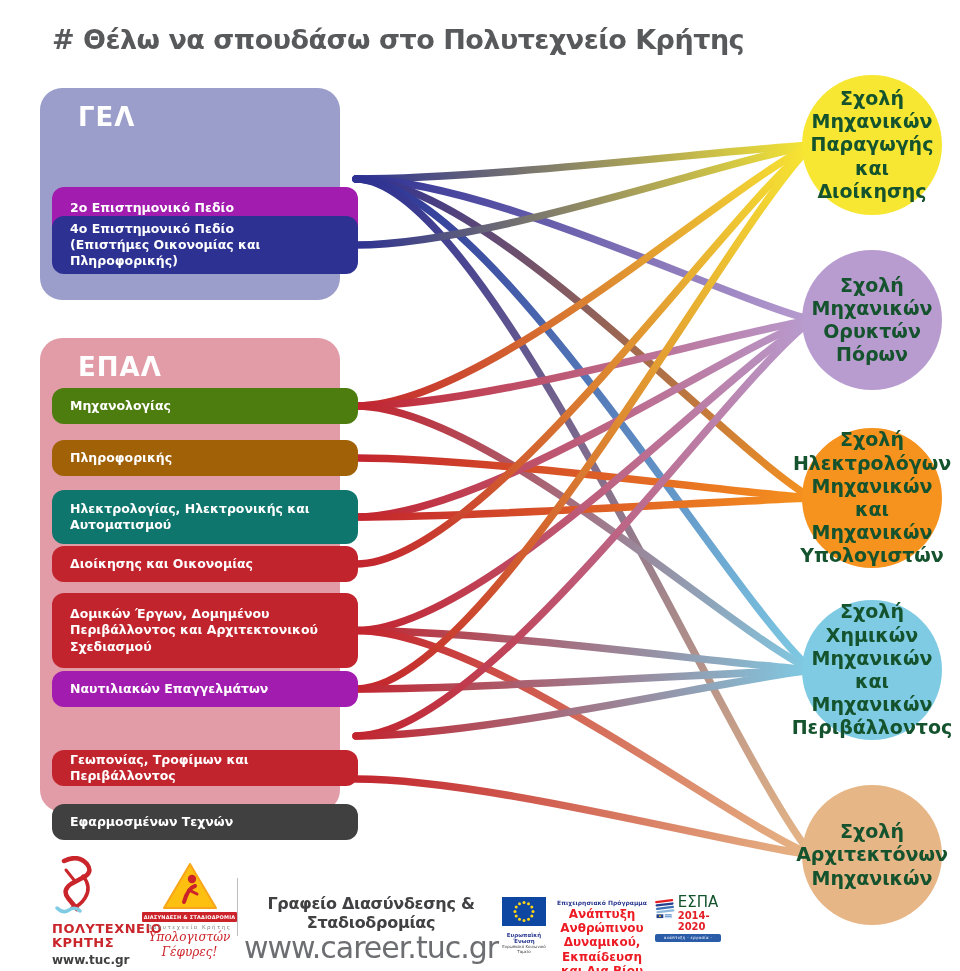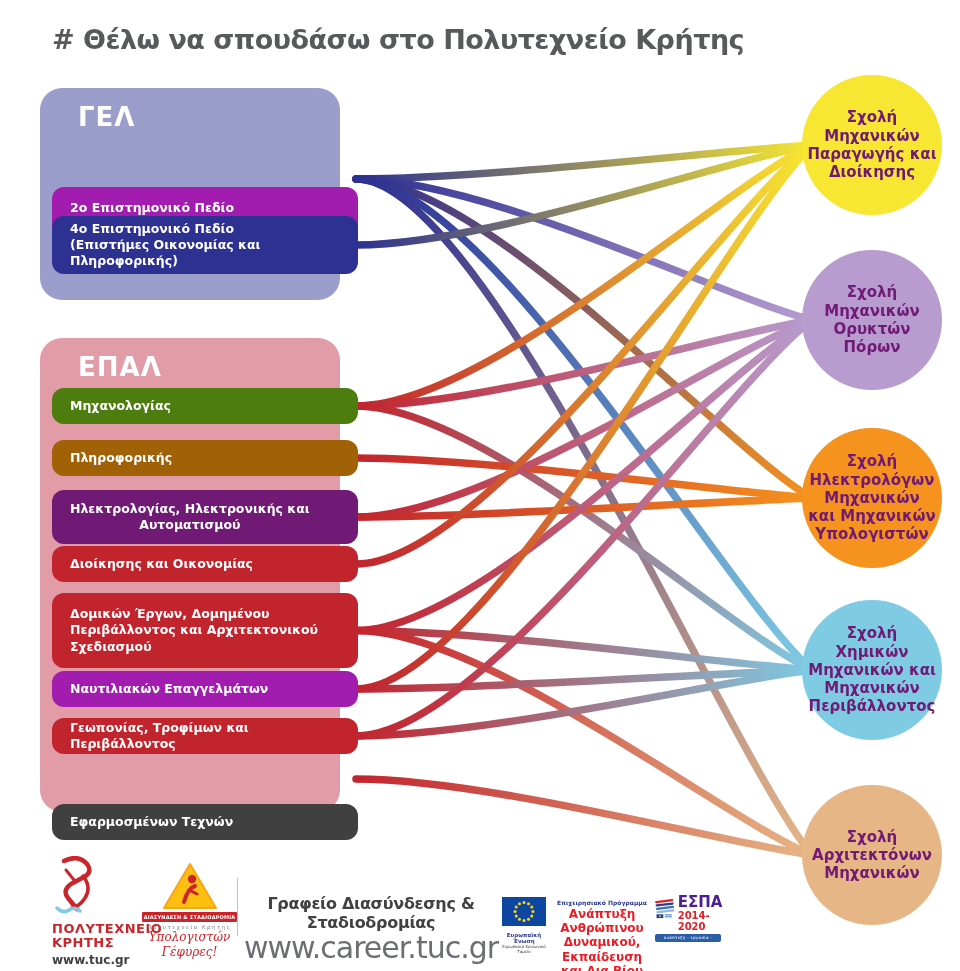--- a/index.html
+++ b/index.html
@@ -9,21 +9,21 @@
     color:#58595b;letter-spacing:-0.5px;}
   #links{position:absolute;left:0;top:0;z-index:1;}
   .panel{position:absolute;border-radius:22px;z-index:2;}
   #gel-panel{left:40px;top:88px;width:300px;height:212px;}
   #epal-panel{left:40px;top:338px;width:300px;height:474px;}
   .panel-title{color:#fff;font-weight:bold;font-size:26px;padding:14px 0 0 38px;letter-spacing:1px;}
   .box{position:absolute;z-index:3;border-radius:12px;color:#fff;font-weight:bold;font-size:12.5px;
     line-height:1.3;display:flex;align-items:center;padding-left:18px;box-sizing:border-box;
     white-space:pre-line;}
   .circle{position:absolute;z-index:3;border-radius:50%;display:flex;align-items:center;
-    justify-content:center;text-align:center;font-weight:bold;font-size:15px;color:#701a75;
+    justify-content:center;text-align:center;font-weight:bold;font-size:19px;color:#14532d;
     white-space:pre-line;line-height:1.22;}
   
   .fpart{position:absolute;z-index:4;}
   #tuc-logo{left:52px;top:856px;width:150px;}
   .tuc-name{font-size:13px;font-weight:bold;color:#c9252b;line-height:1.1;letter-spacing:0.5px;}
   .tuc-url{font-size:12px;font-weight:bold;color:#414042;margin-top:2px;}
   #career-logo{left:142px;top:862px;width:95px;text-align:center;}
   #career-logo svg{display:block;margin:0 auto;}
   .band{background:#cc2229;color:#fff;font-size:5px;font-weight:bold;padding:2px 1px;
     border-radius:1px;letter-spacing:0.2px;margin-top:2px;}
@@ -36,21 +36,21 @@
   .office-url{font-size:30px;color:#6d6e71;letter-spacing:-1px;line-height:1.05;}
   #eu-block{left:500px;top:897px;width:48px;text-align:center;}
   .eu-name{font-size:5.5px;font-weight:bold;color:#2b3990;margin-top:2px;}
   .eu-sub{font-size:4px;color:#414042;}
   #programme{left:551px;top:899px;width:102px;text-align:center;}
   .prog-l1{font-size:6px;font-weight:bold;color:#2b3990;}
   .prog-l2,.prog-l3{font-size:12px;font-weight:bold;color:#ed1c24;margin-top:1px;}
   .prog-l4{font-size:3.8px;color:#6d6e71;margin-top:3px;}
   #espa{left:655px;top:896px;width:68px;}
   .espa-top{display:flex;align-items:flex-start;}
-  .espa-name{font-size:15px;font-weight:bold;color:#4c1d95;line-height:0.9;}
+  .espa-name{font-size:15px;font-weight:normal;color:#14532d;line-height:0.9;}
   .espa-years{font-size:10px;font-weight:bold;color:#e31e25;line-height:1.1;}
   .espa-bar{margin-top:2px;width:66px;height:8px;background:#2b5ca8;border-radius:2px;color:#fff;
     font-size:4px;text-align:center;line-height:8px;letter-spacing:0.3px;}
 </style>
 </head>
 <body>
 
 <div id="canvas">
   <h1 id="page-title"># Θέλω να σπουδάσω στο Πολυτεχνείο Κρήτης</h1>
 
@@ -254,28 +254,28 @@
       </div>
     </div>
     <div class="espa-bar">ανάπτυξη - εργασία - αλληλεγγύη</div>
   </div>
 <div class="box" style="left: 52px; top: 150px; width: 306px; height: 58px; background: #a21caf; margin-top: 37px;">2ο Επιστημονικό Πεδίο
 (Θετικές και Τεχνολογικές Επιστήμες)</div>
     <div class="box" style="left: 52px; top: 216px; width: 306px; height: 58px; background: rgb(45, 49, 146);">4ο Επιστημονικό Πεδίο
 (Επιστήμες Οικονομίας και Πληροφορικής)</div>
     <div class="box" style="left: 52px; top: 388px; width: 306px; height: 36px; background: #4d7c0f;">Μηχανολογίας</div>
     <div class="box" style="left: 52px; top: 440px; width: 306px; height: 36px; background: #a16207;">Πληροφορικής</div>
-    <div class="box" style="left: 52px; top: 490px; width: 306px; height: 54px; background: #701a75; text-align: center;">Ηλεκτρολογίας, Ηλεκτρονικής και
+    <div class="box" style="left: 52px; top: 490px; width: 306px; height: 54px; background: #0f766e;">Ηλεκτρολογίας, Ηλεκτρονικής και
 Αυτοματισμού</div>
     <div class="box" style="left: 52px; top: 546px; width: 306px; height: 36px; background: rgb(194, 36, 46);">Διοίκησης και Οικονομίας</div>
     <div class="box" style="left: 52px; top: 593px; width: 306px; height: 75px; background: rgb(194, 36, 46);">Δομικών Έργων, Δομημένου
 Περιβάλλοντος και Αρχιτεκτονικού
 Σχεδιασμού</div>
     <div class="box" style="left: 52px; top: 671px; width: 306px; height: 36px; background: #a21caf;">Ναυτιλιακών Επαγγελμάτων</div>
-    <div class="box" style="left: 52px; top: 718px; width: 306px; height: 36px; background: rgb(194, 36, 46);">Γεωπονίας, Τροφίμων και Περιβάλλοντος</div>
+    <div class="box" style="left: 52px; top: 750px; width: 306px; height: 36px; background: rgb(194, 36, 46);">Γεωπονίας, Τροφίμων και Περιβάλλοντος</div>
     <div class="box" style="left: 52px; top: 761px; width: 306px; height: 36px; background: #404040; margin-top: 43px;">Εφαρμοσμένων Τεχνών</div>
     <div class="circle" style="left: 802px; top: 75px; width: 140px; height: 140px; background: rgb(247, 231, 51);">Σχολή
 Μηχανικών
 Παραγωγής και
 Διοίκησης</div>
     <div class="circle" style="left: 802px; top: 250px; width: 140px; height: 140px; background: rgb(184, 156, 207);">Σχολή
 Μηχανικών
 Ορυκτών
 Πόρων</div>
     <div class="circle" style="left: 802px; top: 428px; width: 140px; height: 140px; background: rgb(246, 146, 30);">Σχολή

